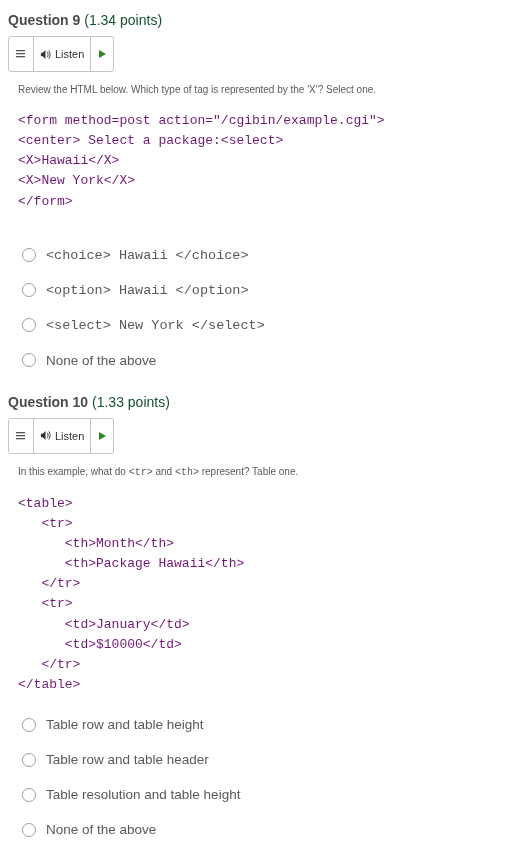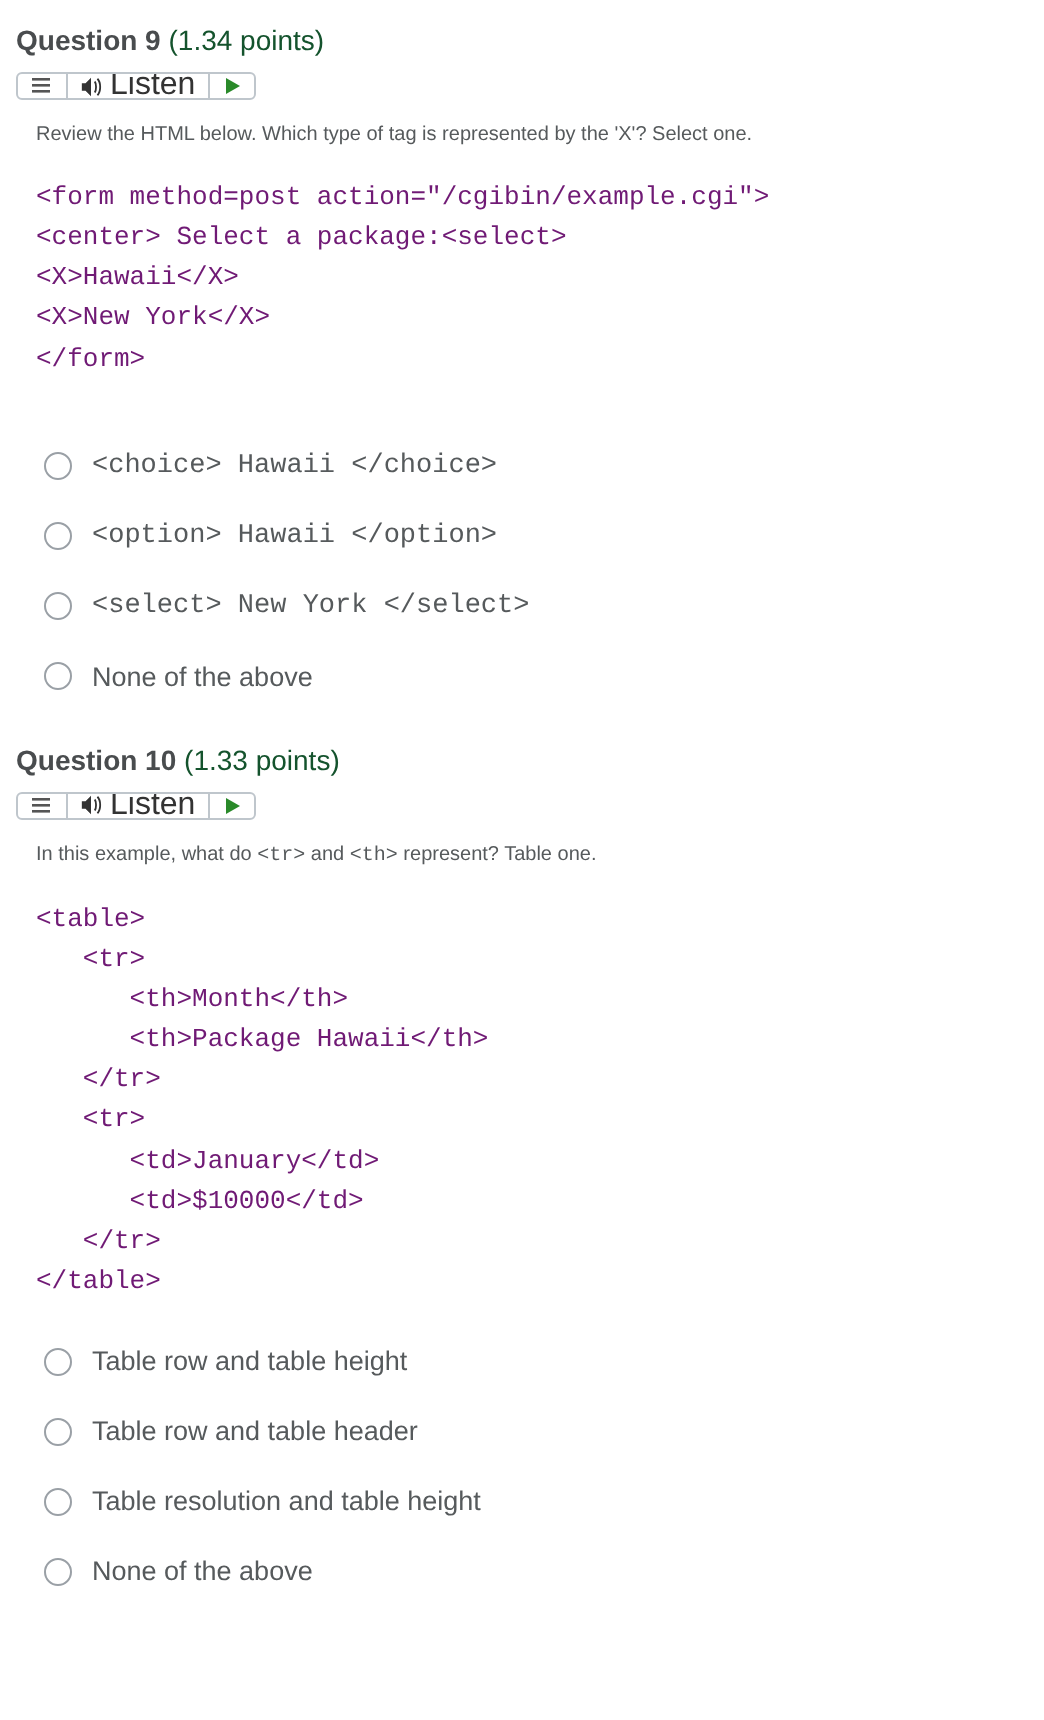--- a/index.html
+++ b/index.html
@@ -19,22 +19,22 @@
     margin: 4px 0 8px 0;
   }
   .q-header .qtitle { font-weight: 700; color:#494c4e; }
   .q-header .qpoints { font-weight: 400; color:#14532d; }
   .listen-bar {
     display: inline-flex;
     border: 1px solid #bfc6cc;
     border-radius: 3px;
     overflow: hidden;
     margin-bottom: 12px;
-    height: 14px;
-    font-size: 16px;
+    height: 36px;
+    font-size: 11px;
     color: #333;
     background: #fff;
     vertical-align: middle;
   }
   .listen-seg {
     display: flex;
     align-items: center;
     justify-content: center;
     padding: 0 6px;
     border-right: 1px solid #bfc6cc;

